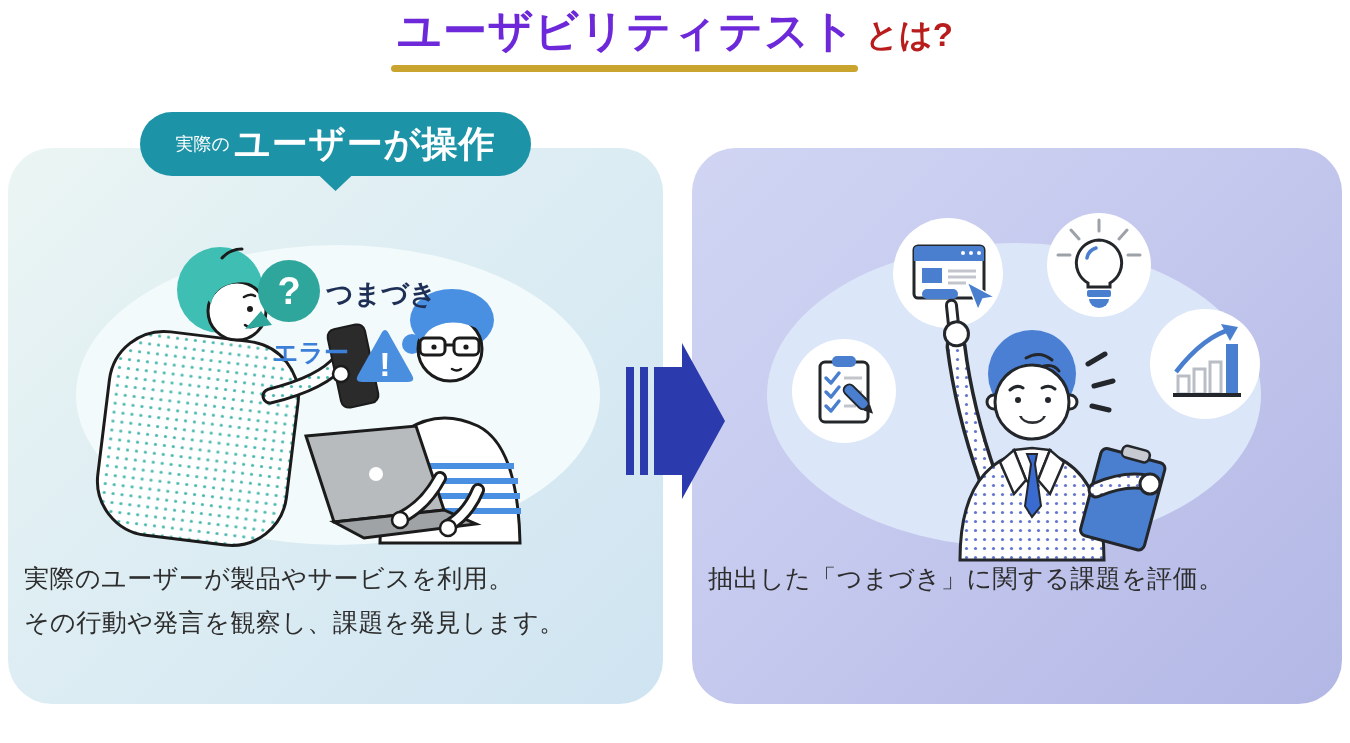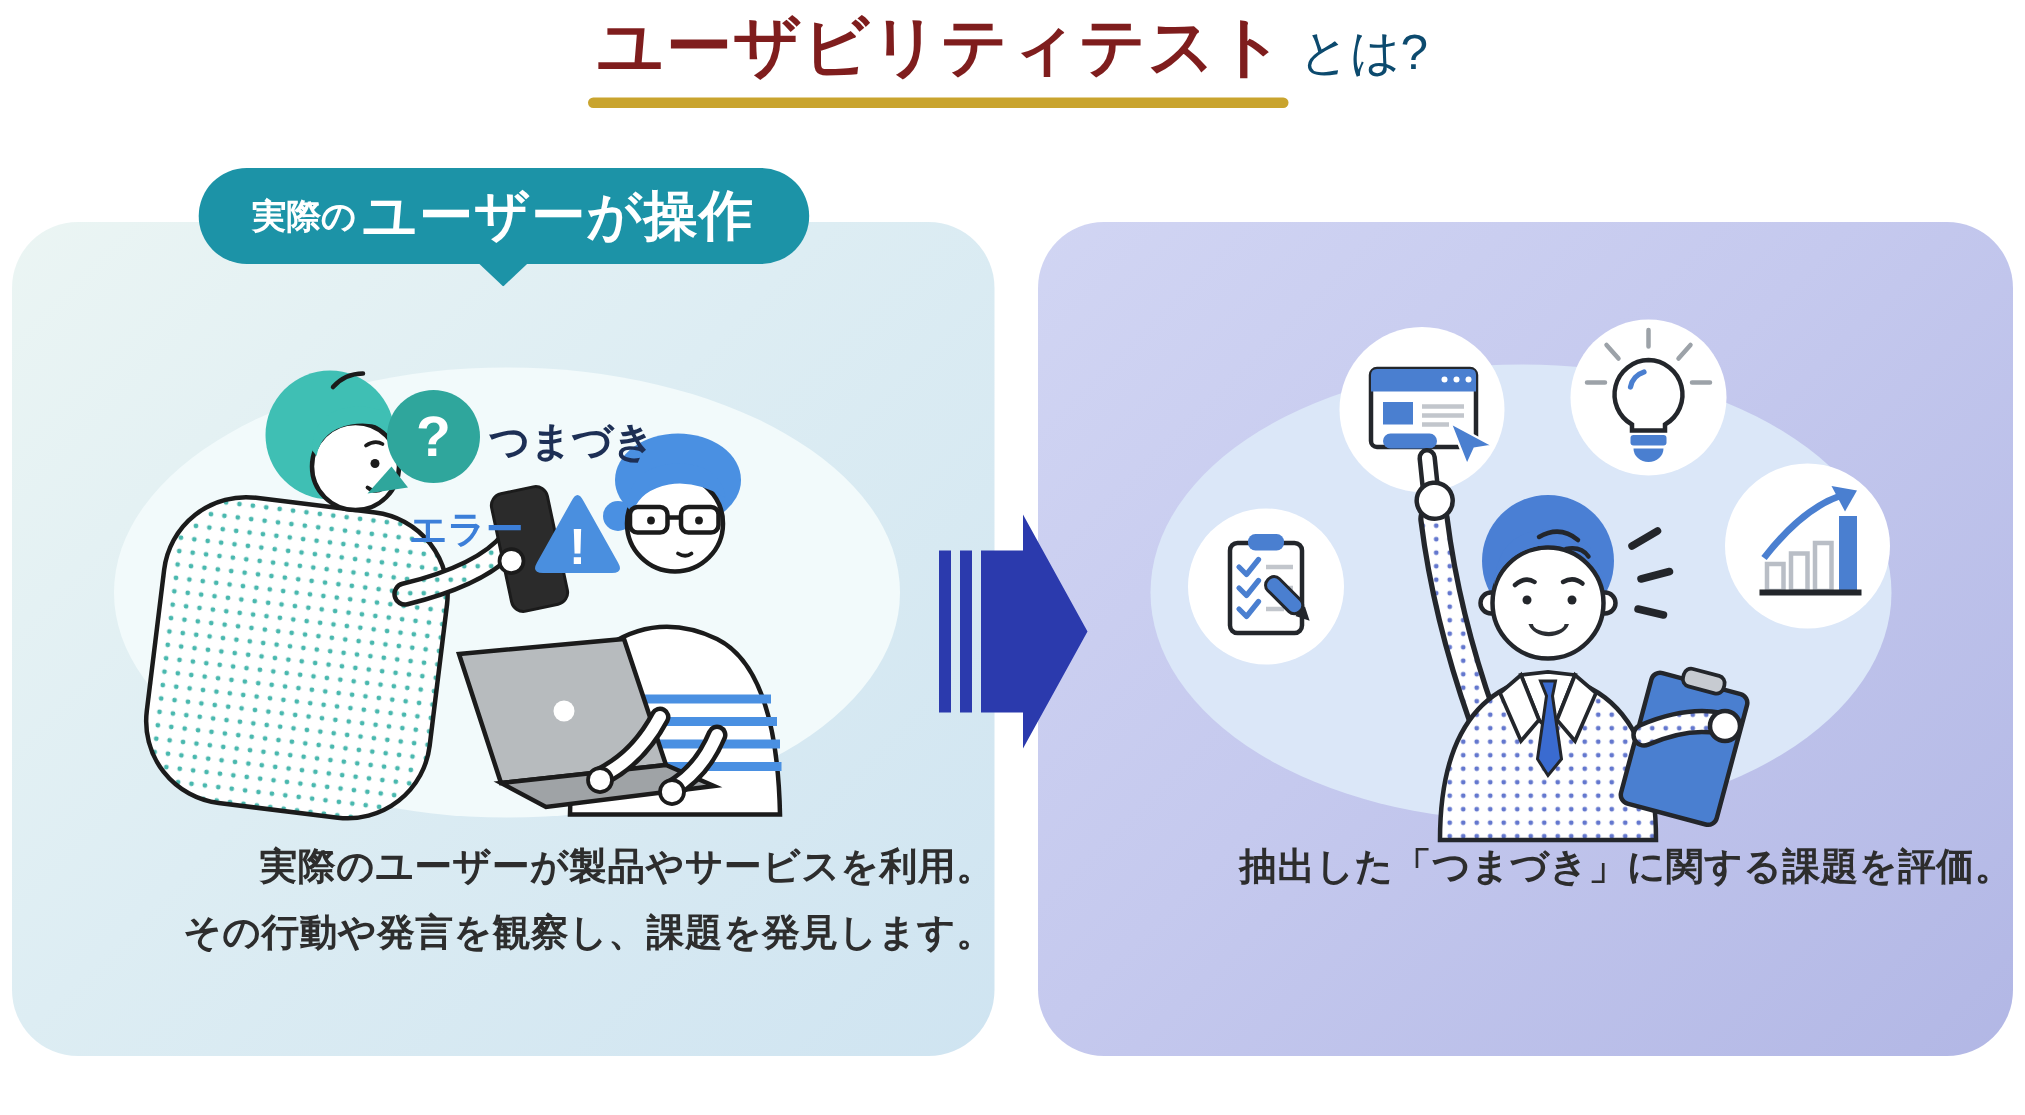--- a/index.html
+++ b/index.html
@@ -1,44 +1,44 @@
 <!DOCTYPE html>
 <html><head>
 <meta charset="utf-8">
 <style>
   html,body{margin:0;padding:0;background:#fff;}
   body{width:1350px;height:743px;font-family:"Liberation Sans","DejaVu Sans",sans-serif;}
   .canvas{position:relative;width:1350px;height:743px;background:#ffffff;overflow:hidden;}
 
   
   .title{position:absolute;top:2px;left:0;width:100%;text-align:center;white-space:nowrap;}
-  .title-main{display:inline-block;position:relative;font-size:44px;font-weight:bold;color:#7f1d1d;letter-spacing:1px;padding-bottom:11px;}
+  .title-main{display:inline-block;position:relative;font-size:44px;font-weight:bold;color:#6d28d9;letter-spacing:1px;padding-bottom:11px;}
   .title-main::after{content:"";position:absolute;left:-6px;right:-2px;bottom:0;height:7px;background:#C9A42E;border-radius:4px;}
-  .title-suffix{font-size:33px;font-weight:normal;color:#0c4a6e;margin-left:9px;}
+  .title-suffix{font-size:33px;font-weight:bold;color:#b91c1c;margin-left:9px;}
 
   
   .panel{position:absolute;top:148px;height:556px;border-radius:44px;}
   .panel-left{left:8px;width:655px;background:linear-gradient(135deg,#EBF5F3 0%,#DDEDF3 45%,#CFE4F1 100%);}
   .panel-right{left:692px;width:650px;background:linear-gradient(135deg,#D1D5F3 0%,#C5C9EE 45%,#B2B7E5 100%);}
 
   
   .badge{position:absolute;top:-36px;left:50%;transform:translateX(-50%);height:64px;border-radius:34px;
          display:flex;align-items:center;justify-content:center;padding:0 36px;color:#fff;white-space:nowrap;z-index:3;}
   .badge-teal{background:#1C93A7;}
   .badge-blue{background:#2634AE;}
-  .badge .prefix{font-size:23px;font-weight:700;margin-right:4px;}
+  .badge .prefix{font-size:18px;font-weight:400;margin-right:4px;}
   .badge .main{font-size:36px;font-weight:bold;letter-spacing:1px;}
   .badge .tail{position:absolute;bottom:-15px;left:50%;transform:translateX(-50%);width:36px;height:17px;
                clip-path:polygon(0 0,100% 0,50% 100%);background:inherit;}
 
   .illus{position:absolute;inset:0;width:100%;height:100%;}
 
   
-  .desc{position:absolute;top:408px;left:0;width:100%;text-align:right;color:#2D2D2D;
-        font-size:25px;line-height:44px;font-weight:700;letter-spacing:0.5px;}
+  .desc{position:absolute;top:408px;left:16px;width:100%;text-align:left;color:#2D2D2D;
+        font-size:25px;line-height:44px;font-weight:400;letter-spacing:0.5px;}
   .desc span{display:block;}
 
   
   .arrow{position:absolute;left:626px;top:341px;width:102px;height:162px;z-index:2;}
 </style>
 </head>
 <body>
 
 <div class="canvas">
 

